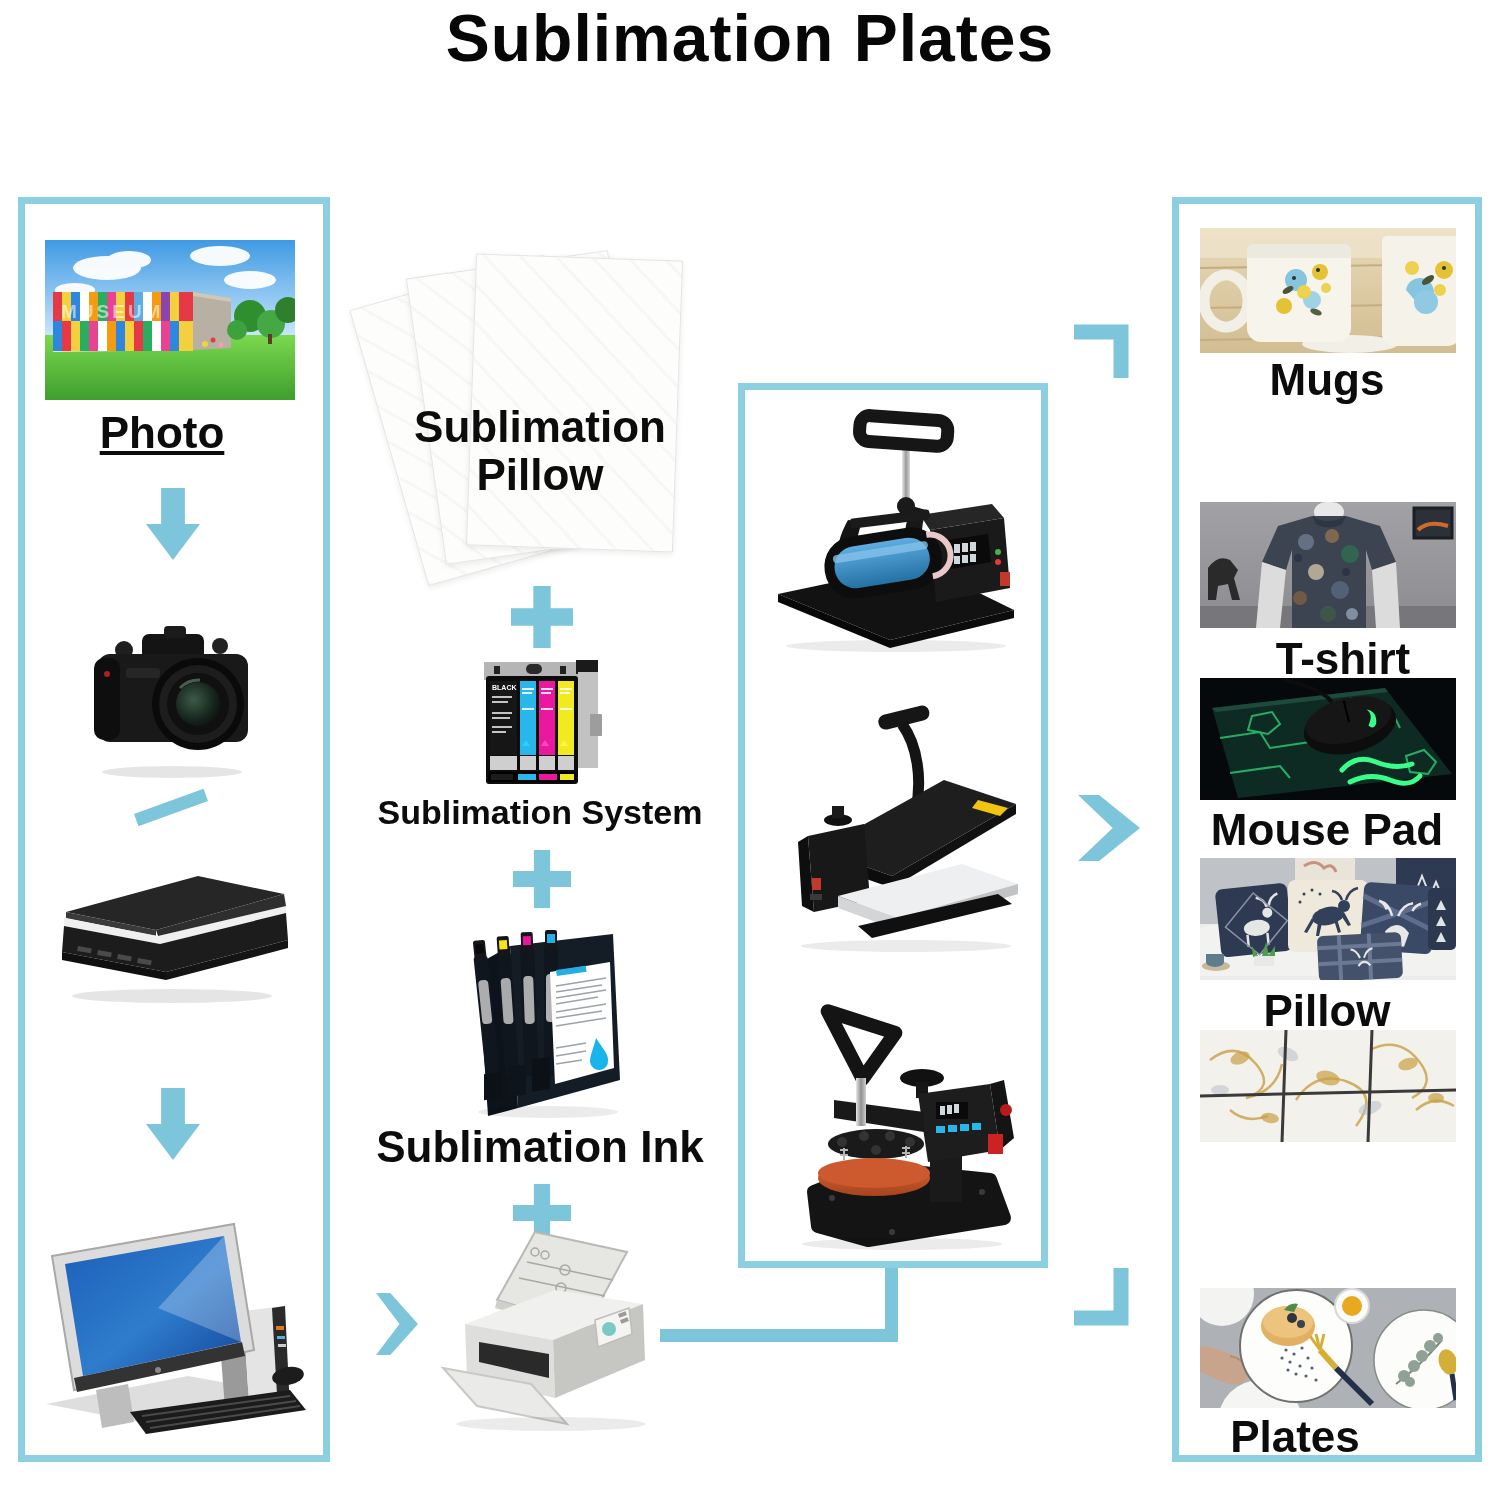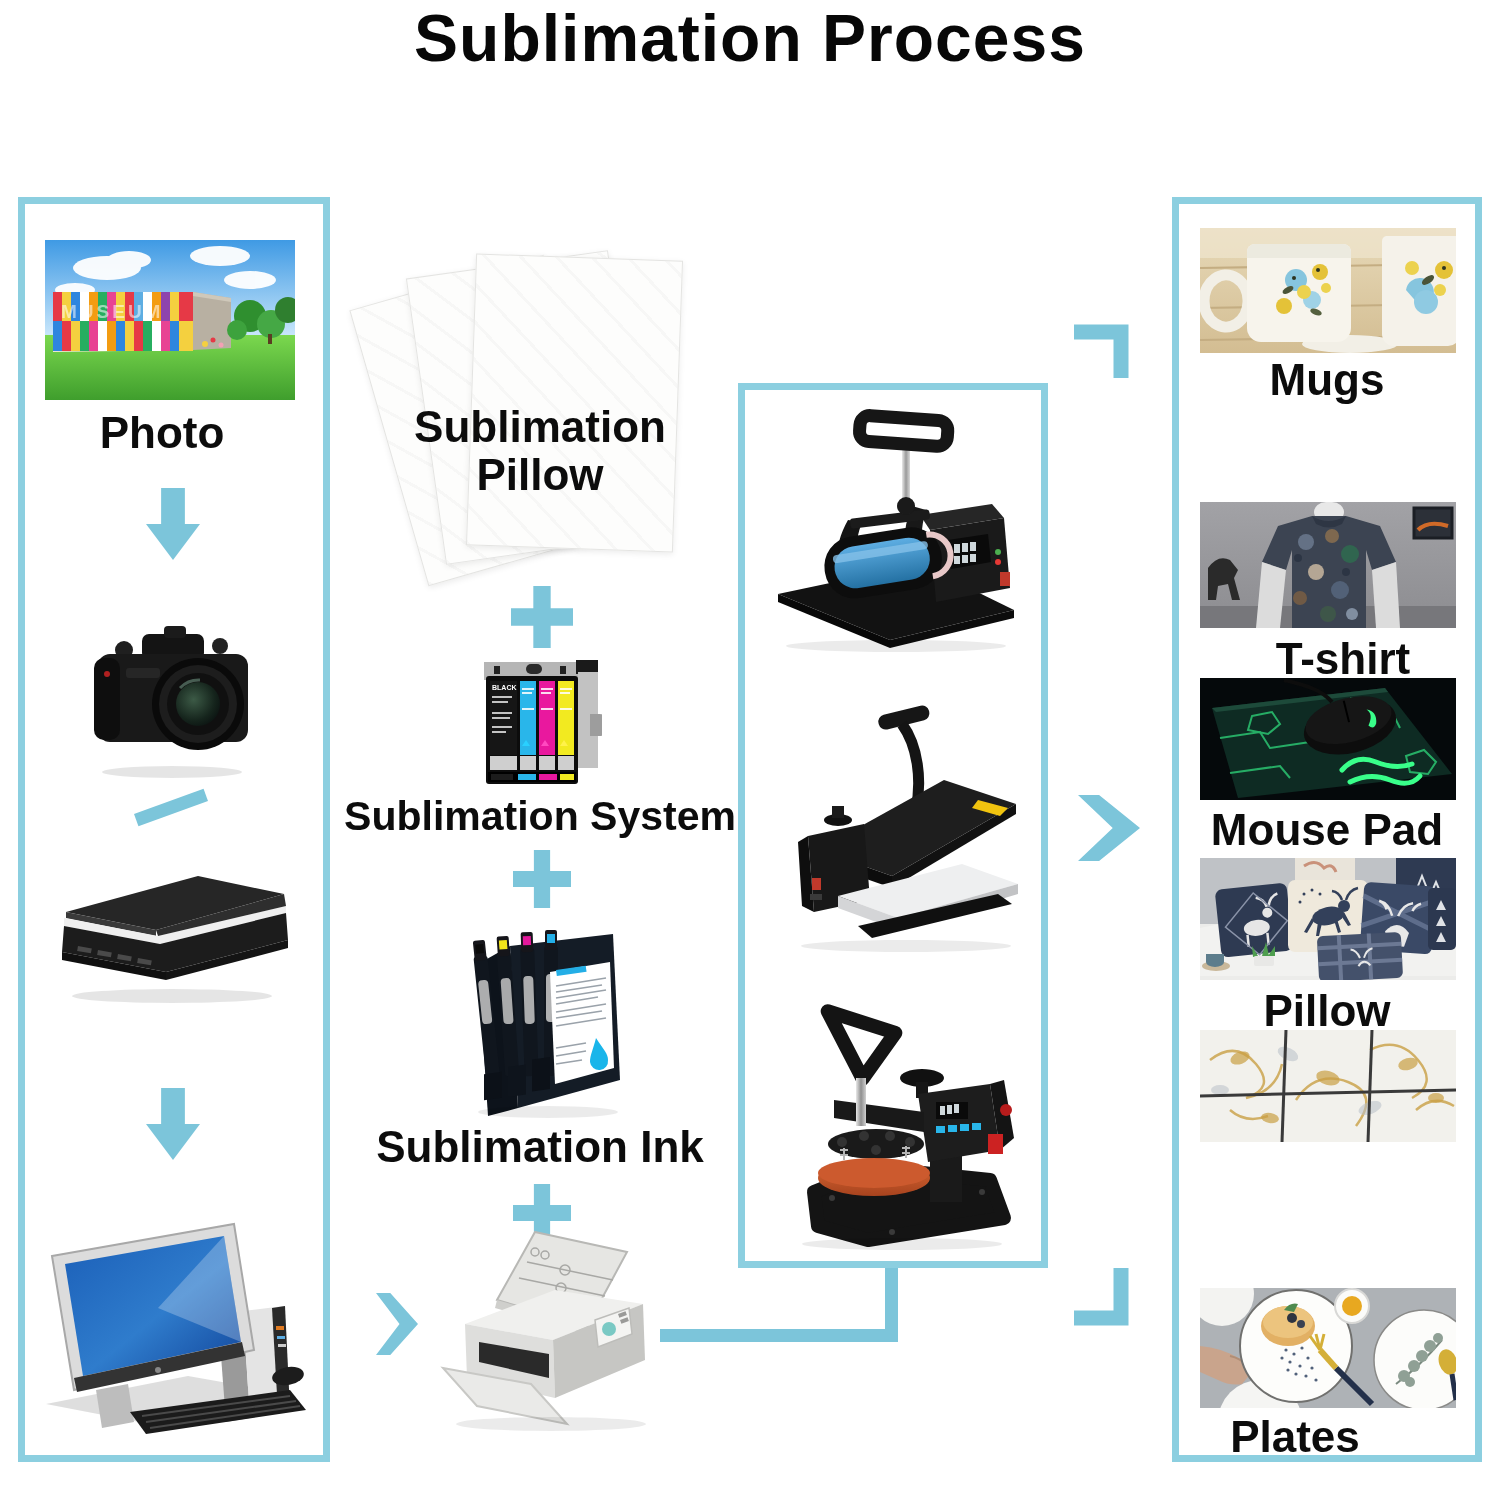--- a/index.html
+++ b/index.html
@@ -6,42 +6,42 @@
     --accent:#7cc5da;
     --border:#8ccfe0;
   }
   html,body{margin:0;padding:0;background:#ffffff;}
   #canvas{position:relative;width:1500px;height:1500px;background:#ffffff;overflow:hidden;
           font-family:"Liberation Sans",sans-serif;}
   .abs{position:absolute;}
   .box{position:absolute;border:7px solid var(--border);box-sizing:border-box;background:#fff;}
   .label{position:absolute;font-weight:bold;color:#0c0c0c;text-align:center;white-space:nowrap;}
   .lbl36{font-size:44px;}
-  .lbl35{font-size:41px;}
+  .lbl35{font-size:34px;}
   .title{position:absolute;left:0;top:58;width:1500px;text-align:center;
          font-size:66px;font-weight:bold;color:#070707;letter-spacing:1px;}
   .arrow-down{position:absolute;background:var(--accent);
      clip-path:polygon(28% 0,72% 0,72% 50%,100% 50%,50% 100%,0 50%,28% 50%);}
   .plus{position:absolute;background:var(--accent);
      clip-path:polygon(36% 0,64% 0,64% 36%,100% 36%,100% 64%,64% 64%,64% 100%,36% 100%,36% 64%,0 64%,0 36%,36% 36%);}
   .chev{position:absolute;background:var(--accent);
      clip-path:polygon(0 0,34% 0,100% 50%,34% 100%,0 100%,56% 50%);}
   .line{position:absolute;background:var(--accent);}
   .slash{position:absolute;background:var(--accent);transform:rotate(-20deg);}
   .sheet{position:absolute;background:#fdfdfc;border:1px solid #e4e4e2;
          box-shadow:0 2px 6px rgba(0,0,0,.08);
          background-image:repeating-linear-gradient(45deg,rgba(150,150,150,.06) 0 3px,transparent 3px 26px);}
   svg{display:block;}
 </style>
 </head>
 <body>
 
 <div id="canvas">
 
-  <div class="title">Sublimation Process</div>
+  <div class="title">Sublimation Plates</div>
 
   <div class="box" style="left:18px;top:197px;width:312px;height:1265px;"></div>
 
   <div class="abs" style="left:45px;top:240px;">
     <svg width="250" height="160" viewBox="0 0 250 160">
       <defs>
         <linearGradient id="sky" x1="0" y1="0" x2="0" y2="1">
           <stop offset="0" stop-color="#3f9ae4"></stop>
             <stop offset="1" stop-color="#cfeafc"></stop>
         </linearGradient>
@@ -107,21 +107,21 @@
           <circle cx="192" cy="90" r="10" fill="#3da23d"></circle>
         <rect x="223" y="94" width="4" height="10" fill="#5a3d22"></rect>
       </g>
       <g>
         <circle cx="160" cy="104" r="3" fill="#f4d03f"></circle>
           <circle cx="168" cy="100" r="2.5" fill="#e63946"></circle>
         <circle cx="176" cy="105" r="2.5" fill="#f4a0b4"></circle>
       </g>
     </svg>
   </div>
-  <div class="label lbl36" style="left:18px;top:408px;width:288px;">Photo</div>
+  <div class="label lbl36" style="left:18px;top:408px;width:288px;text-decoration:underline;">Photo</div>
 
   <div class="arrow-down" style="left:146px;top:488px;width:54px;height:72px;"></div>
 
   <div class="abs" style="left:80px;top:612px;">
     <svg width="185" height="170" viewBox="0 0 185 170">
       <defs>
         <radialGradient id="lensg" cx="0.4" cy="0.4" r="0.8">
           <stop offset="0" stop-color="#3c5a46"></stop>
             <stop offset="0.6" stop-color="#15241c"></stop>
             <stop offset="1" stop-color="#05080a"></stop>

